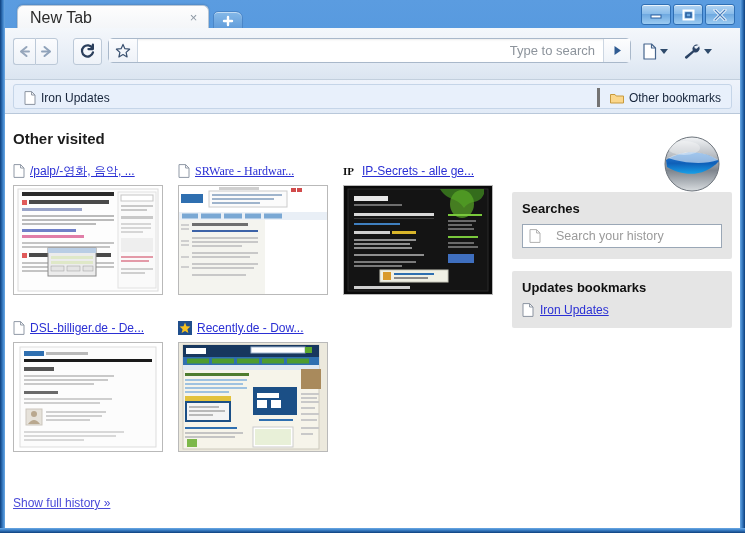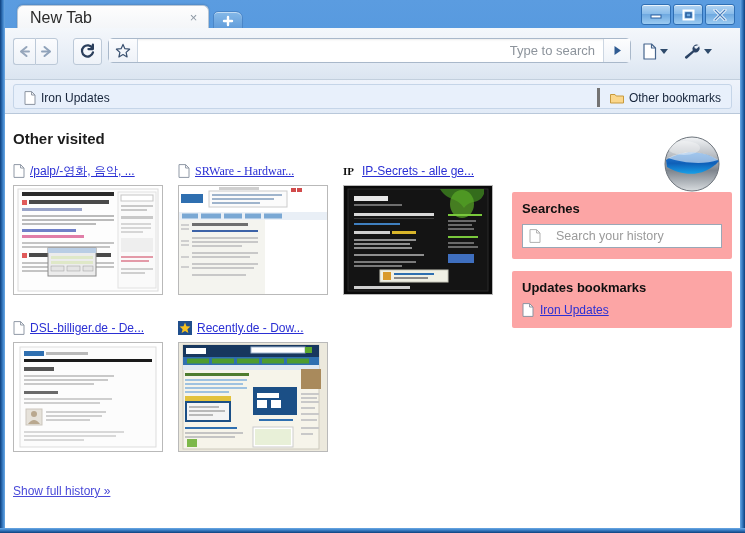--- a/index.html
+++ b/index.html
@@ -168,27 +168,27 @@
     max-width:122px;
   }
   .thumb-box {
     width:148px; height:108px;
     border:1px solid #b9b9b9; background:#fff;
     overflow:hidden; position:relative;
   }
   .thumb-box .shot { position:absolute; left:0; top:0; width:148px; height:108px; }
 
   #show-full-history {
-    position:absolute; left:8px; bottom:30px;
+    position:absolute; left:8px; bottom:18px;
     font-size:12px; color:#4a4ad8; 
   }
 
   
   #sidebar { position:absolute; right:8px; top:78px; width:220px; }
-  .panel { background:#fca5a5; border-radius:2px; padding:9px 10px 11px 10px; margin-bottom:12px; }
+  .panel { background:#e5e5e5; border-radius:2px; padding:9px 10px 11px 10px; margin-bottom:12px; }
   .panel.plain { background:transparent; padding-left:10px; }
   .panel-title { font-size:13px; font-weight:bold; color:#101010; margin-bottom:8px; }
   #history-search {
     display:flex; align-items:center; gap:13px;
     background:#ffffff; border:1px solid #9aa7b6;
     height:24px; padding:0 6px; box-sizing:border-box;
   }
   #history-search-input {
     flex:1; border:none; outline:none; background:transparent;
     font-family:"Liberation Sans", sans-serif; font-size:12.5px; color:#333;

